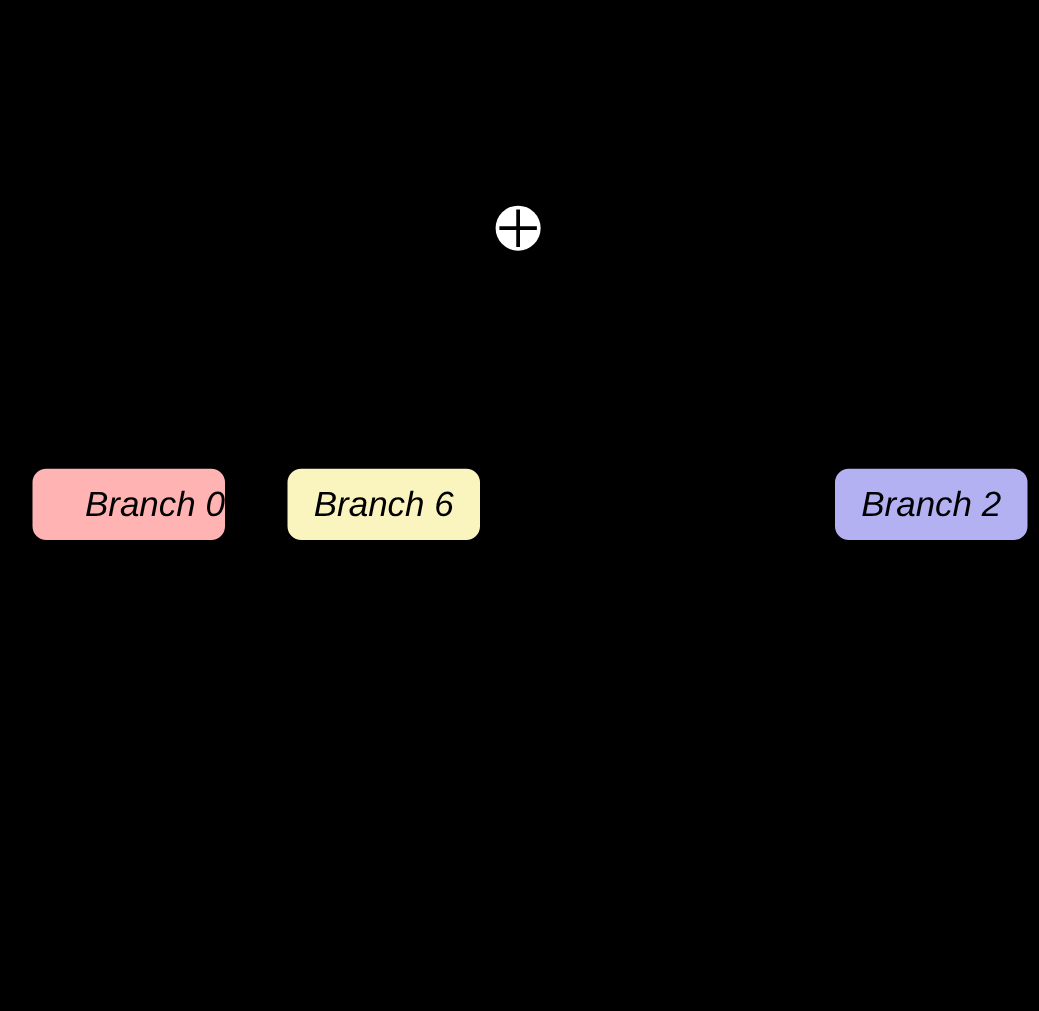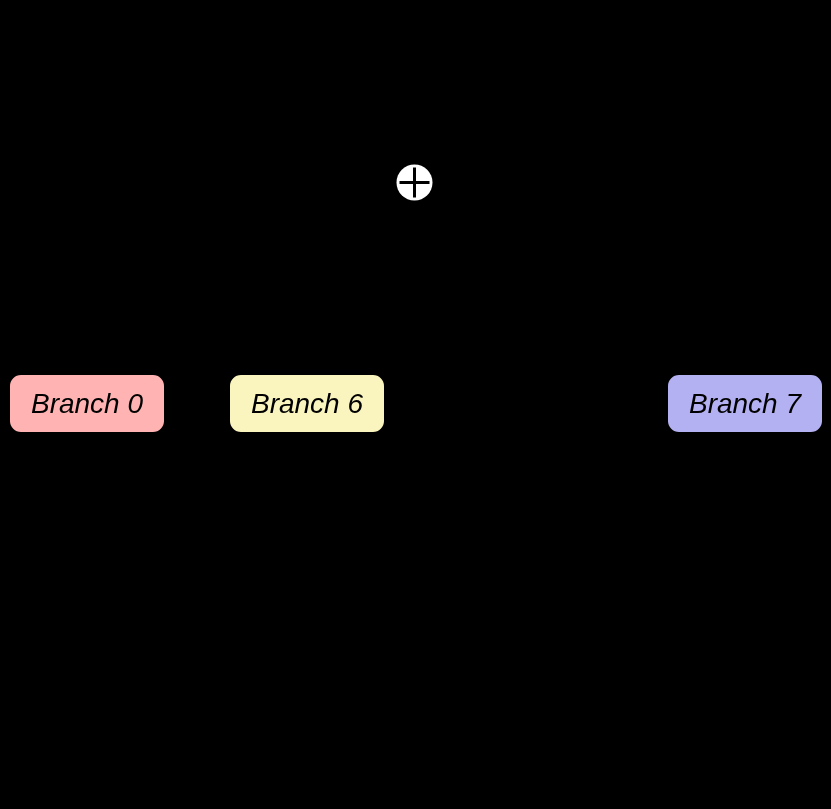--- a/index.html
+++ b/index.html
@@ -33,21 +33,21 @@
     display: flex;
     align-items: center;
     justify-content: center;
   }
   .branch-label {
     font-style: italic;
     font-size: 28px;
     color: #000000;
     white-space: nowrap;
   }
-  .branch-0 { left: 8px; }
+  .branch-0 { left: 24px; justify-content: flex-end; }
   .branch-1 { left: 228px; }
   .branch-2 { left: 449px; }
   .branch-3 { left: 666px; }
 </style>
 </head>
 <body>
 
 <div class="canvas">
 
   <div class="sum-node">
@@ -60,16 +60,16 @@
   <div class="branch branch-0" style="background-color: rgb(255, 179, 178);">
     <span class="branch-label">Branch 0</span>
   </div>
 
   <div class="branch branch-1" style="background-color: rgb(250, 245, 190);">
     <span class="branch-label">Branch 6</span>
   </div>
 
 
   <div class="branch branch-3" style="background-color: rgb(179, 177, 242);">
-    <span class="branch-label">Branch 7</span>
+    <span class="branch-label">Branch 2</span>
   </div>
 
 </div>
 
 </body></html>

